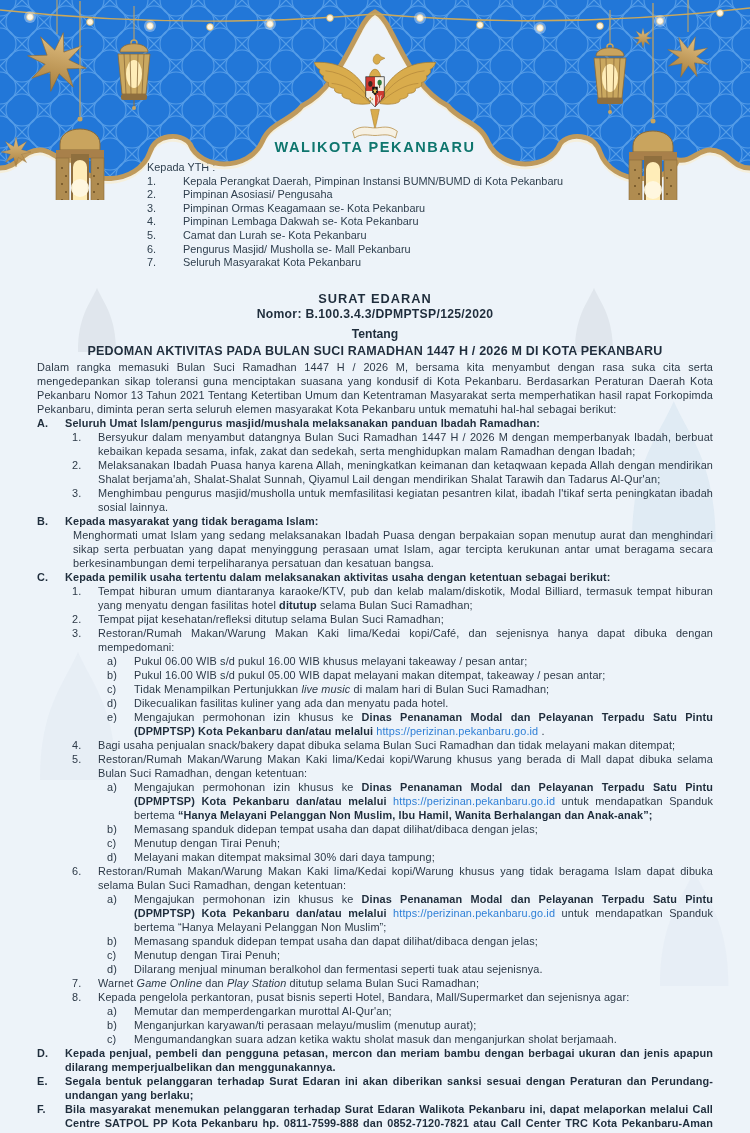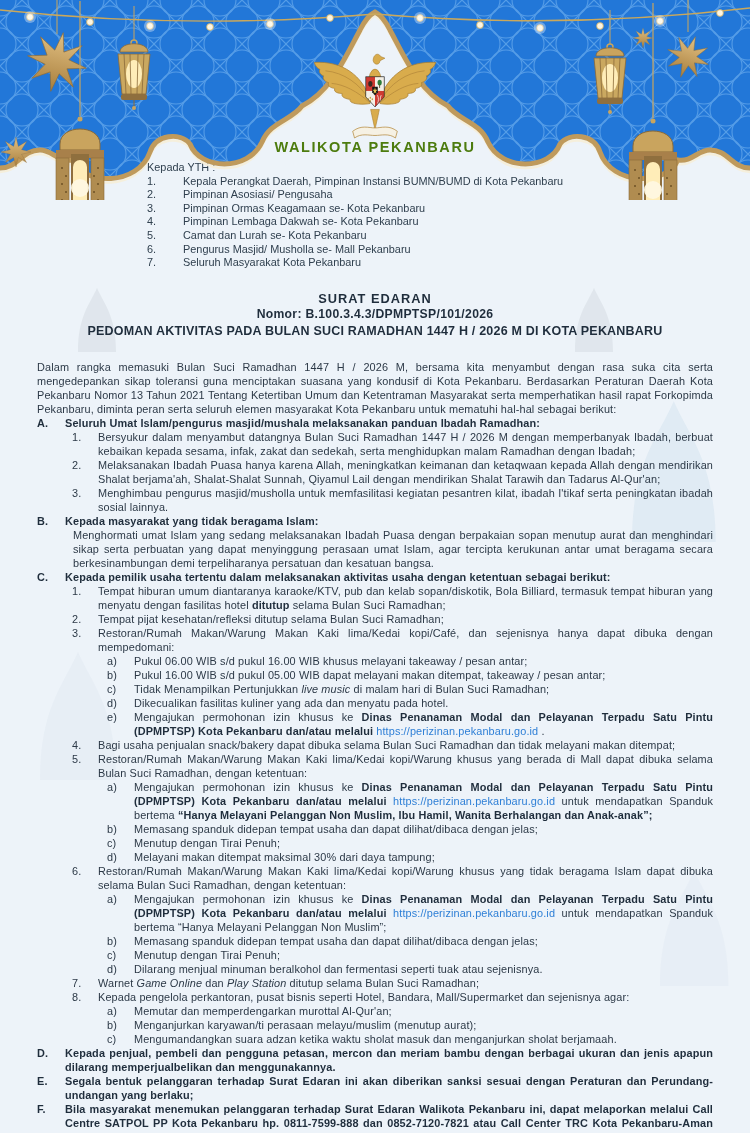--- a/index.html
+++ b/index.html
@@ -1,20 +1,20 @@
 <!DOCTYPE html>
 <html><head>
 <meta charset="utf-8">
 <style>
   html,body{margin:0;padding:0;background:#cfd8e0;}
   .page{position:relative;width:750px;height:1133px;margin:0 auto;background:#edf3f9;overflow:hidden;
         font-family:"Liberation Sans","DejaVu Sans",sans-serif;color:#2c3947;}
   .header{position:absolute;top:0;left:0;width:750px;height:200px;z-index:3;pointer-events:none;}
   .org-title{position:absolute;top:139px;left:0;width:100%;text-align:center;font-weight:700;
-             font-size:14.5px;letter-spacing:1.6px;color:#4d7c0f;z-index:4;}
+             font-size:14.5px;letter-spacing:1.6px;color:#0f766e;z-index:4;}
   .watermarks{position:absolute;top:0;left:0;width:750px;height:1133px;z-index:0;}
   .recipients{position:absolute;top:161px;left:147px;z-index:2;font-size:10.9px;line-height:13.6px;color:#30404f;}
   .r-row{display:flex;}
   .r-num{flex:0 0 36px;}
   .title-block{position:absolute;top:291px;left:0;width:100%;text-align:center;z-index:2;font-weight:700;color:#1f2d3c;}
   .t1{font-size:12.8px;letter-spacing:1px;}
   .t2{font-size:12.2px;margin-top:1px;letter-spacing:.3px;}
   .t3{font-size:12.2px;margin-top:6px;}
   .t4{font-size:12.5px;margin-top:3px;letter-spacing:.2px;}
   .bodytext{position:absolute;top:360px;left:37px;width:676px;z-index:2;font-size:10.9px;line-height:14px;letter-spacing:.12px;}
@@ -223,21 +223,22 @@
         </div>
         <div class="r-row">
           <span class="r-num">7.</span>
           <span>Seluruh Masyarakat Kota Pekanbaru</span>
         </div>
       </div>
   </div>
 
   <div class="title-block">
     <div class="t1">SURAT EDARAN</div>
-    <div class="t2">Nomor: B.100.3.4.3/DPMPTSP/101/2026</div>
+    <div class="t2">Nomor: B.100.3.4.3/DPMPTSP/125/2020</div>
+    <div class="t3">Tentang</div>
     <div class="t4">PEDOMAN AKTIVITAS PADA BULAN SUCI RAMADHAN 1447 H / 2026 M DI KOTA PEKANBARU</div>
   </div>
 
   <div class="bodytext">
     <div class="intro">Dalam rangka memasuki Bulan Suci Ramadhan 1447 H / 2026 M, bersama kita menyambut dengan rasa suka cita serta mengedepankan sikap toleransi guna menciptakan suasana yang kondusif di Kota Pekanbaru. Berdasarkan Peraturan Daerah Kota Pekanbaru Nomor 13 Tahun 2021 Tentang Ketertiban Umum dan Ketentraman Masyarakat serta memperhatikan hasil rapat Forkopimda Pekanbaru, diminta peran serta seluruh elemen masyarakat Kota Pekanbaru untuk mematuhi hal-hal sebagai berikut:</div>
     <div id="outline-root">
         <div class="li d0">
           <span class="lbl b">A.</span>
           <span class="txt"><span class="b">Seluruh Umat Islam/pengurus masjid/mushala melaksanakan panduan Ibadah Ramadhan:</span></span>
         </div>
@@ -260,21 +261,21 @@
           <span class="txt"><span class="b">Kepada masyarakat yang tidak beragama Islam:</span></span>
         </div>
         <div class="para"><span>Menghormati umat Islam yang sedang melaksanakan Ibadah Puasa dengan berpakaian sopan menutup aurat dan menghindari sikap serta perbuatan yang dapat menyinggung perasaan umat Islam, agar tercipta kerukunan antar umat beragama secara berkesinambungan demi terpeliharanya persatuan dan kesatuan bangsa.</span></div>
         <div class="li d0">
           <span class="lbl b">C.</span>
           <span class="txt"><span class="b">Kepada pemilik usaha tertentu dalam melaksanakan aktivitas usaha dengan ketentuan sebagai berikut:</span></span>
         </div>
         <div class="sub">
           <div class="li d1">
             <span class="lbl">1.</span>
-            <span class="txt"><span>Tempat hiburan umum diantaranya karaoke/KTV, pub dan kelab sopan/diskotik, Bola Billiard, termasuk tempat hiburan yang menyatu dengan fasilitas hotel </span><span class="b">ditutup</span><span> selama Bulan Suci Ramadhan;</span></span>
+            <span class="txt"><span>Tempat hiburan umum diantaranya karaoke/KTV, pub dan kelab malam/diskotik, Modal Billiard, termasuk tempat hiburan yang menyatu dengan fasilitas hotel </span><span class="b">ditutup</span><span> selama Bulan Suci Ramadhan;</span></span>
           </div>
           <div class="li d1">
             <span class="lbl">2.</span>
             <span class="txt"><span>Tempat pijat kesehatan/refleksi ditutup selama Bulan Suci Ramadhan;</span></span>
           </div>
           <div class="li d1">
             <span class="lbl">3.</span>
             <span class="txt"><span>Restoran/Rumah Makan/Warung Makan Kaki lima/Kedai kopi/Café, dan sejenisnya hanya dapat dibuka dengan mempedomani:</span></span>
           </div>
           <div class="sub">

